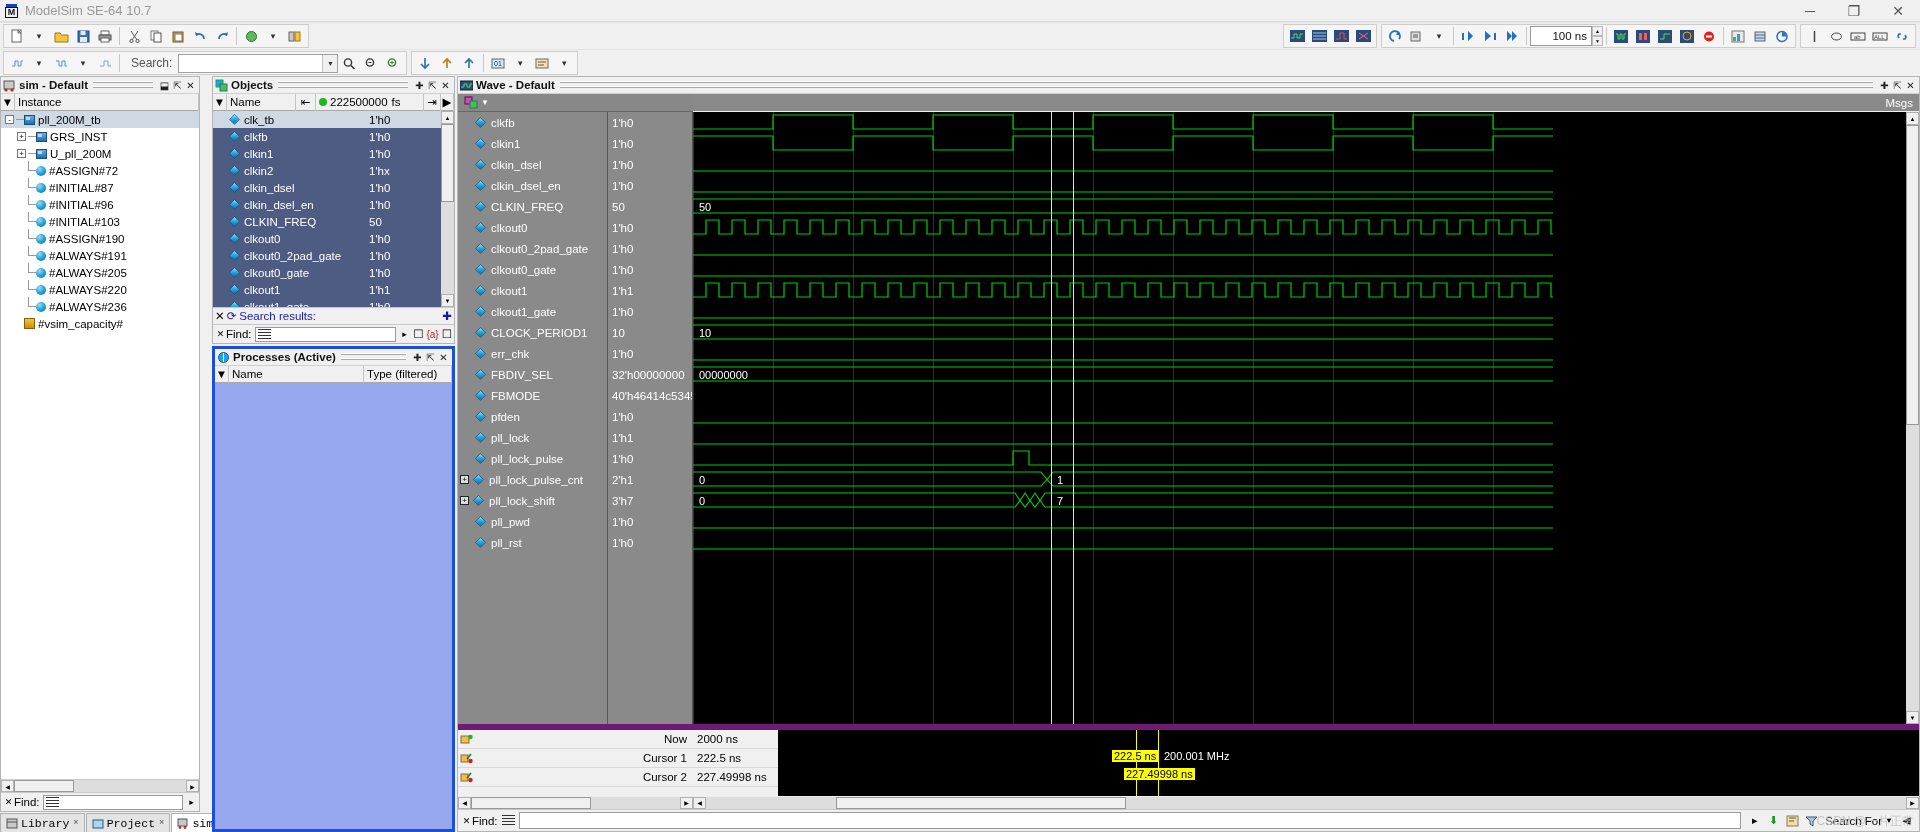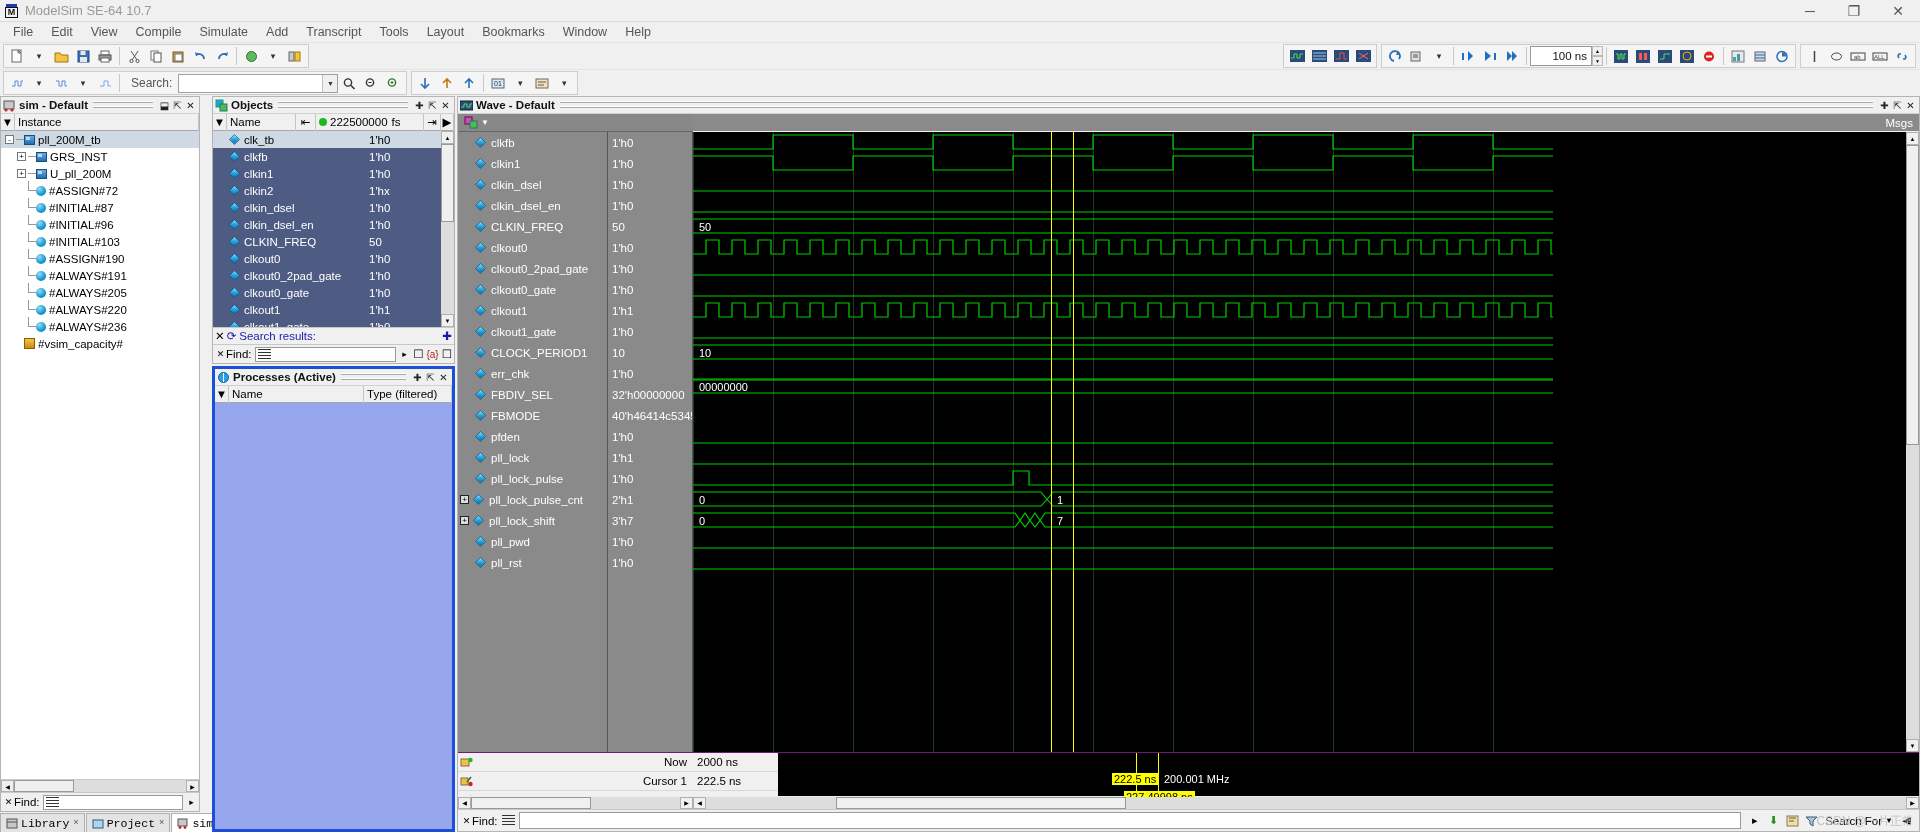--- a/index.html
+++ b/index.html
@@ -128,21 +128,21 @@
     background:linear-gradient(135deg,#8fe3ff 0%, #29a8e0 45%, #0a6aa8 100%);
     transform:rotate(45deg) scale(.72); border:1px solid #0c5c91; }
   .wrow .wn { overflow:hidden; }
   .msgshdr { height:17px; background:#8a8a8a; color:#fff; font-size:11.5px; display:flex;
     align-items:center; justify-content:flex-end; padding-right:6px; }
   .wvrow { height:21px; display:flex; align-items:center; font-size:11.5px; color:#fff; padding-left:4px; }
   .wsig { position:absolute; left:0; right:0; height:21px; }
   .cursorline { position:absolute; top:0; bottom:0; width:1px; background:#ffff00; }
   .cursortxtbox { position:absolute; background:#ffff00; color:#000; font-size:11px; padding:0 2px; }
 
-  .wavefoot { height:44px; display:flex; border-top:1px solid #701a75; }
+  .wavefoot { height:72px; display:flex; border-top:6px solid #701a75; }
   .wfrow { height:19px; display:flex; align-items:center; font-size:11.5px; border-bottom:1px solid #d8d8d8; }
   .wfrow .fico { width:13px; height:13px; margin:0 2px; flex:0 0 auto; }
   .wfrow .flabel { flex:1; text-align:right; padding-right:6px; white-space:nowrap; }
   .wfval { width:85px; flex:0 0 85px; background:#f0f0f0; font-size:11.5px; display:flex;
     align-items:center; padding-left:4px; border-bottom:1px solid #d8d8d8; height:19px; }
   .wfrowwrap { display:flex; }
   .wfright { flex:1; background:#000; position:relative; }
 
   .wavehscroll { height:13px; display:flex; align-items:center; background:#eee; }
 
@@ -173,34 +173,20 @@
         <div class="m">M</div>
     </div>
     <div class="ttl">ModelSim SE-64 10.7</div>
     <div class="wbtns">
       <div class="wb">─</div>
       <div class="wb">❐</div>
       <div class="wb close">✕</div>
     </div>
   </div>
 
-  <div class="menubar" id="menubar">
-      <div class="mi">File</div>
-      <div class="mi">Edit</div>
-      <div class="mi">View</div>
-      <div class="mi">Compile</div>
-      <div class="mi">Simulate</div>
-      <div class="mi">Add</div>
-      <div class="mi">Transcript</div>
-      <div class="mi">Tools</div>
-      <div class="mi">Layout</div>
-      <div class="mi">Bookmarks</div>
-      <div class="mi">Window</div>
-      <div class="mi">Help</div>
-    </div>
 
   <div class="tbrow">
     <div class="tgrp">
       <div class="tbtn">
         <svg width="14" height="14" viewBox="0 0 14 14">
             <rect x="2" y="1" width="9" height="12" fill="#fff" stroke="#666"></rect>
             <path d="M8 1 L11 4 L8 4 Z" fill="#cfd9e4" stroke="#666"></path>
           </svg>
         </div>
       <div class="tbtn lbl-small">▾</div>
@@ -1032,21 +1018,21 @@
               <svg width="860" height="21" viewBox="0 0 860 21" style="display:block">
                 <path d="M0 3 H860 M0 17 H860" stroke="#00d000" fill="none" stroke-width="1.1"></path>
                 <text x="6" y="15" fill="#fff" font-size="11" font-family="Liberation Sans">10</text>
               </svg>
             </div>
             <div class="wsig" style="top: 231px;">
               <svg width="860" height="21" viewBox="0 0 860 21" style="display:block">
                 <path d="M0 17 H860" stroke="#00d000" fill="none" stroke-width="1.2"></path>
               </svg>
             </div>
-            <div class="wsig" style="top: 244px;">
+            <div class="wsig" style="top: 252px;">
               <svg width="860" height="21" viewBox="0 0 860 21" style="display:block">
                 <path d="M0 3 H860 M0 17 H860" stroke="#00d000" fill="none" stroke-width="1.1"></path>
                 <text x="6" y="15" fill="#fff" font-size="11" font-family="Liberation Sans">00000000</text>
               </svg>
             </div>
             <div class="wsig" style="top: 294px;">
               <svg width="860" height="21" viewBox="0 0 860 21" style="display:block">
                 <path d="M0 17 H860" stroke="#00d000" fill="none" stroke-width="1.2"></path>
               </svg>
             </div>

